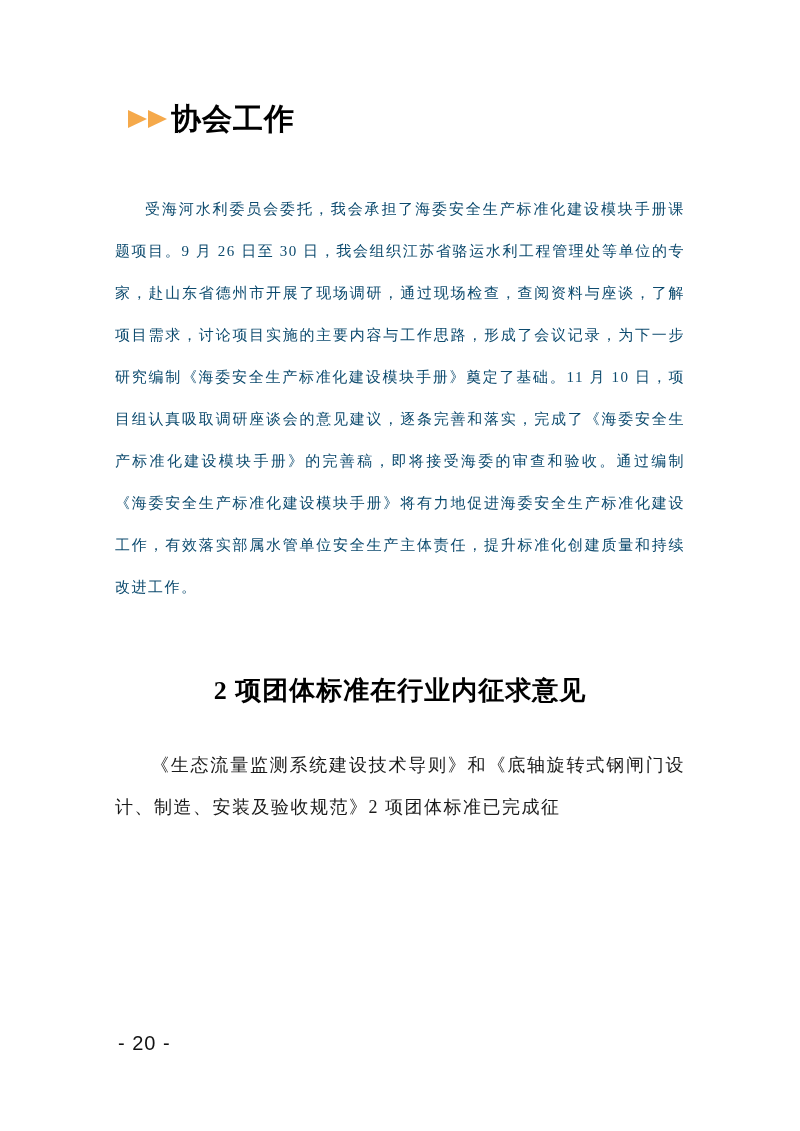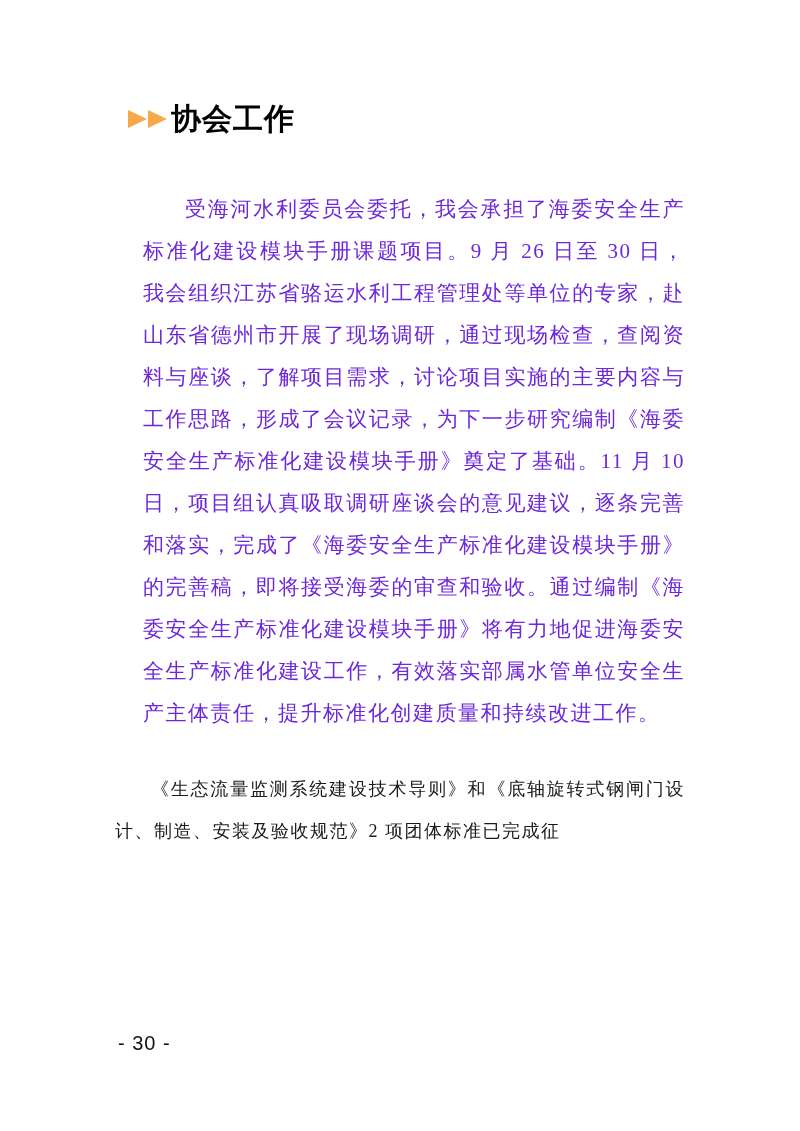--- a/index.html
+++ b/index.html
@@ -53,27 +53,26 @@
     text-align: center;
     font-weight: bold;
     font-size: 28px;
     line-height: 40px;
     color: #000000;
     letter-spacing: 1px;
   }
   
   .body-para {
     margin-top: 50px;
-    font-size: 21px;
+    font-size: 15px;
     line-height: 42px;
     letter-spacing: 1.5px;
     text-align: justify;
     text-indent: 2em;
-    color: #6d28d9;
-    margin-left: 28px;
+    color: #0c4a6e;
   }
   
   .article-title-2 {
     margin-top: 64px;
     text-align: center;
     font-weight: bold;
     font-size: 26px;
     line-height: 38px;
     color: #000000;
     letter-spacing: 1px;
@@ -107,18 +106,19 @@
     <span class="arrow-pair">
       <span class="tri"></span>
       <span class="tri"></span>
     </span>
     <span class="section-title">协会工作</span>
   </div>
 
 
   <p class="body-para">受海河水利委员会委托，我会承担了海委安全生产标准化建设模块手册课题项目。9 月 26 日至 30 日，我会组织江苏省骆运水利工程管理处等单位的专家，赴山东省德州市开展了现场调研，通过现场检查，查阅资料与座谈，了解项目需求，讨论项目实施的主要内容与工作思路，形成了会议记录，为下一步研究编制《海委安全生产标准化建设模块手册》奠定了基础。11 月 10 日，项目组认真吸取调研座谈会的意见建议，逐条完善和落实，完成了《海委安全生产标准化建设模块手册》的完善稿，即将接受海委的审查和验收。通过编制《海委安全生产标准化建设模块手册》将有力地促进海委安全生产标准化建设工作，有效落实部属水管单位安全生产主体责任，提升标准化创建质量和持续改进工作。</p>
 
+  <div class="article-title-2">2 项团体标准在行业内征求意见</div>
 
   <p class="body-para-2">《生态流量监测系统建设技术导则》和《底轴旋转式钢闸门设计、制造、安装及验收规范》2 项团体标准已完成征</p>
 
-  <div class="page-number">- 30 -</div>
+  <div class="page-number">- 20 -</div>
 
 </div>
 
 </body></html>

